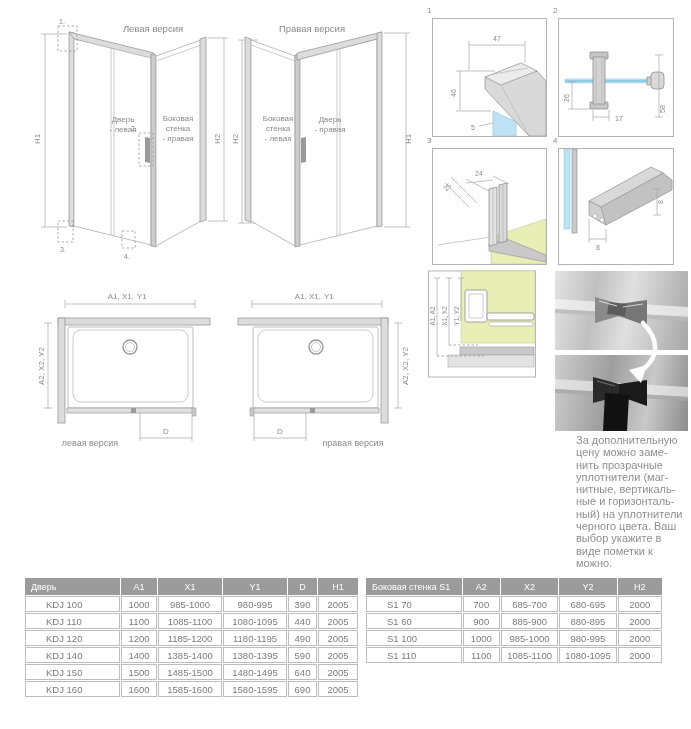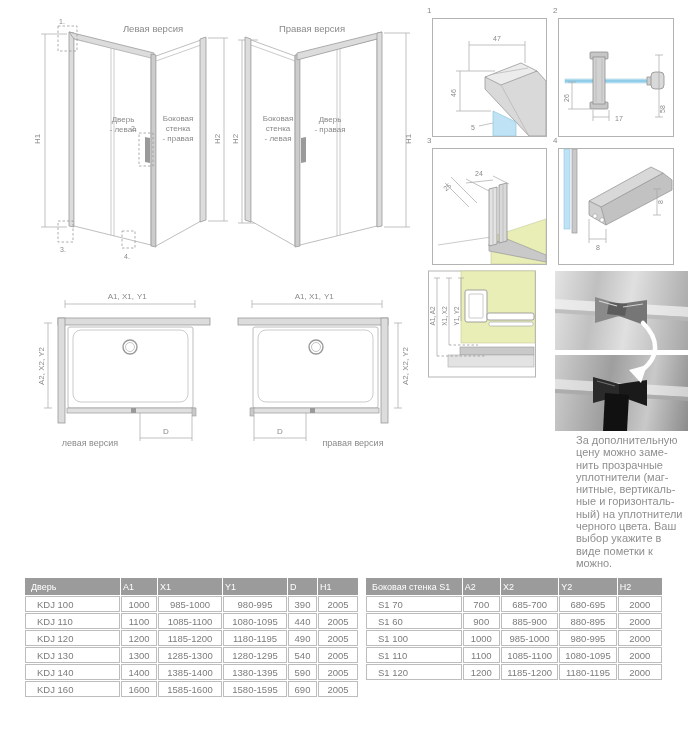--- a/index.html
+++ b/index.html
@@ -14,25 +14,25 @@
   .thin{stroke:#b5b5b5;stroke-width:0.7;fill:none;}
   .dash{fill:none;stroke:#9a9a9a;stroke-width:0.8;stroke-dasharray:2.5 2;}
   .detail-box{position:absolute;border:1px solid #b3b3b3;background:#fff;}
   .detail-num{position:absolute;font-size:8px;color:#8a8a8a;}
   .photo{position:absolute;left:0;width:133px;overflow:hidden;}
   .note{position:absolute;left:576px;top:434px;width:137px;font-size:11px;
         line-height:12.3px;color:#8f8f8f;}
   table.spec{position:absolute;border-collapse:separate;border-spacing:1px;
              font-size:9.5px;color:#7c7c7c;table-layout:fixed;}
   table.spec th{background:#9b9b9b;color:#fff;font-weight:normal;font-size:9px;
-                height:13px;text-align:left;border:1px solid #9b9b9b;overflow:hidden;white-space:nowrap;}
+                height:13px;text-align:center;border:1px solid #9b9b9b;overflow:hidden;white-space:nowrap;}
   table.spec th.name{text-align:left;padding-left:5px;}
   table.spec td{border:1px solid #bdbdbd;background:#fff;text-align:center;height:12px;
                 overflow:hidden;white-space:nowrap;}
-  table.spec td.name{text-align:left;padding-left:11px;}
+  table.spec td.name{text-align:left;padding-left:20px;}
 </style>
 </head>
 <body>
 
 <div class="sheet">
 
   <svg class="abs" style="left:25px;top:11px;" width="205" height="252" viewBox="0 0 205 252">
     <text x="128" y="21" text-anchor="middle" font-size="9.5">Левая версия</text>
     <g>
       <line class="dim" x1="20" y1="23" x2="20" y2="216"></line>
@@ -427,33 +427,33 @@
         </tr>
         <tr>
           <td class="name">KDJ 120</td>
           <td>1200</td>
           <td>1185-1200</td>
           <td>1180-1195</td>
           <td>490</td>
           <td>2005</td>
         </tr>
         <tr>
-          <td class="name">KDJ 130</td>
-          <td>1300</td>
-          <td>1285-1300</td>
-          <td>1280-1295</td>
-          <td>540</td>
-          <td>2005</td>
-        </tr>
-        <tr>
           <td class="name">KDJ 140</td>
           <td>1400</td>
           <td>1385-1400</td>
           <td>1380-1395</td>
           <td>590</td>
+          <td>2005</td>
+        </tr>
+        <tr>
+          <td class="name">KDJ 150</td>
+          <td>1500</td>
+          <td>1485-1500</td>
+          <td>1480-1495</td>
+          <td>640</td>
           <td>2005</td>
         </tr>
         <tr>
           <td class="name">KDJ 160</td>
           <td>1600</td>
           <td>1585-1600</td>
           <td>1580-1595</td>
           <td>690</td>
           <td>2005</td>
         </tr>
@@ -499,23 +499,16 @@
           <td>980-995</td>
           <td>2000</td>
         </tr>
         <tr>
           <td class="name">S1 110</td>
           <td>1100</td>
           <td>1085-1100</td>
           <td>1080-1095</td>
           <td>2000</td>
         </tr>
-        <tr>
-          <td class="name">S1 120</td>
-          <td>1200</td>
-          <td>1185-1200</td>
-          <td>1180-1195</td>
-          <td>2000</td>
-        </tr>
       </tbody>
   </table>
 
 </div>
 
 </body></html>

